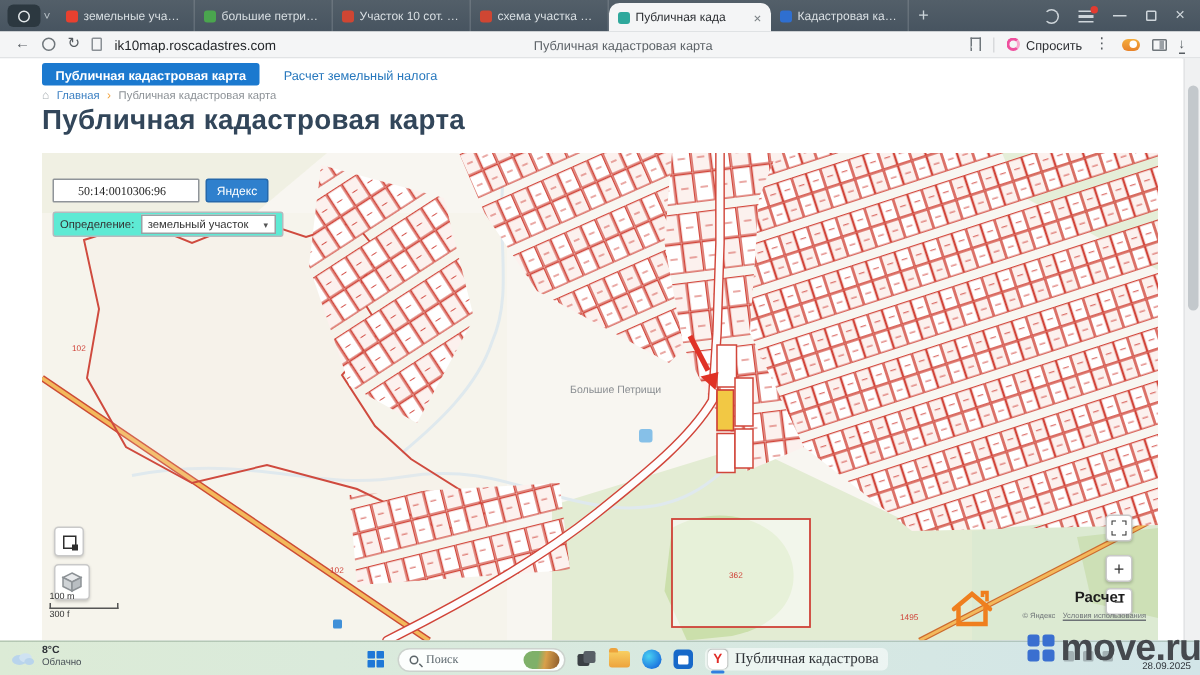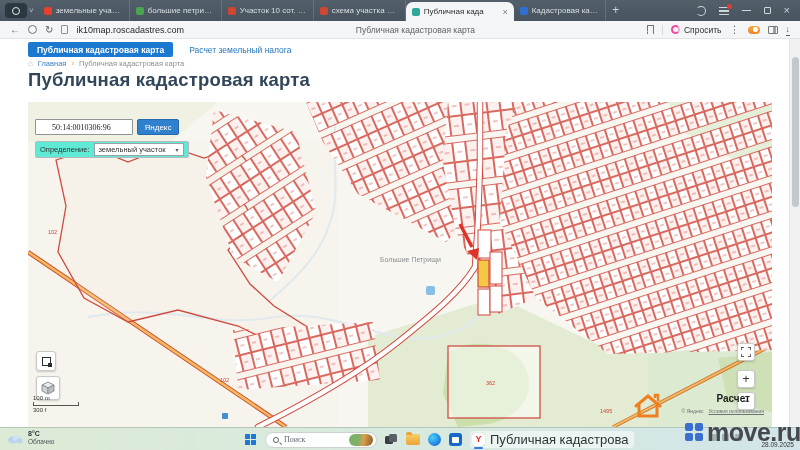--- a/index.html
+++ b/index.html
@@ -120,21 +120,21 @@
   .tvw::after { content:""; position:absolute; left:4px; top:0; width:8px; height:8px; background:#585f66; border-radius:1.5px; }
   .folder { width:14px; height:11px; background:linear-gradient(#f8cf62,#eda33c); border-radius:2px; position:relative; }
   .folder::before { content:""; position:absolute; left:0; top:-2px; width:6px; height:3px; background:#eda33c; border-radius:2px 2px 0 0; }
   .edge { width:13px; height:13px; border-radius:50%; background:radial-gradient(circle at 35% 35%,#49d1f2,#1f7ae0 70%,#1552a8); }
   .store { width:13px; height:13px; border-radius:3px; background:#1769c9; position:relative; }
   .store::after { content:""; position:absolute; left:3px; top:4px; width:7px; height:6px; background:#fff; border-radius:1px; }
   .yapp { display:flex; align-items:center; gap:5px; background:rgba(255,255,255,.55); border-radius:4px; padding:1px 6px 1px 2px; }
   .yico { width:13px; height:13px; background:#fff; border-radius:3px; box-shadow:0 0 1px rgba(0,0,0,.4);
     color:#e02b26; font-weight:bold; font-size:9px; text-align:center; line-height:13px; position:relative; }
   .yico::after { content:""; position:absolute; left:2px; bottom:-3px; width:9px; height:2px; background:#2f7fe0; border-radius:1px; }
-  .yapp .albl { font-size:13px; color:#2f3338; }
+  .yapp .albl { font-size:10px; color:#2f3338;font-family:Liberation Serif, serif; }
   .tray { position:absolute; right:58px; top:6px; display:flex; gap:6px; opacity:.4; }
   .tray i { width:7px; height:7px; background:#5a6268; border-radius:1px; }
   .tb-date { position:absolute; right:6px; bottom:2px; font-size:6.5px; color:#30343a; text-align:right; }
 
   
   .wm { position:absolute; left:628px; top:392px; width:172px; height:58px; z-index:60; pointer-events:none; }
   .wm-row { position:absolute; left:16px; top:28px; display:flex; align-items:center; gap:4px;padding-left:41px; }
   .wm-sq { display:grid; grid-template-columns:8px 8px; grid-template-rows:8px 8px; gap:2px; }
   .wm-sq i { background:#3a6fd0; border-radius:2px; }
   .wm-txt { font-size:25px; font-weight:bold; color:#45494e; letter-spacing:-.5px; line-height:24px; }

